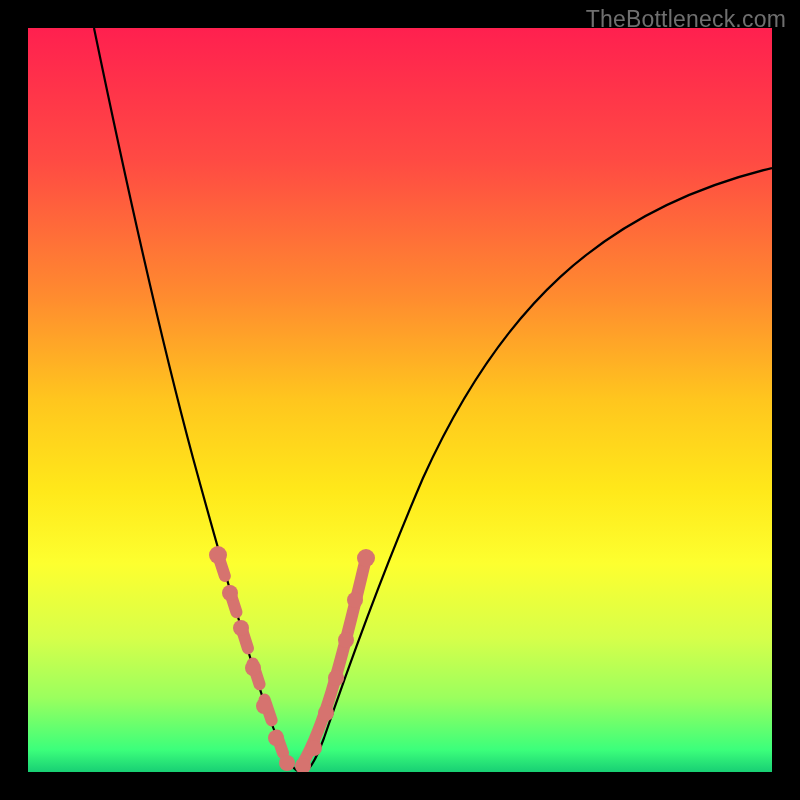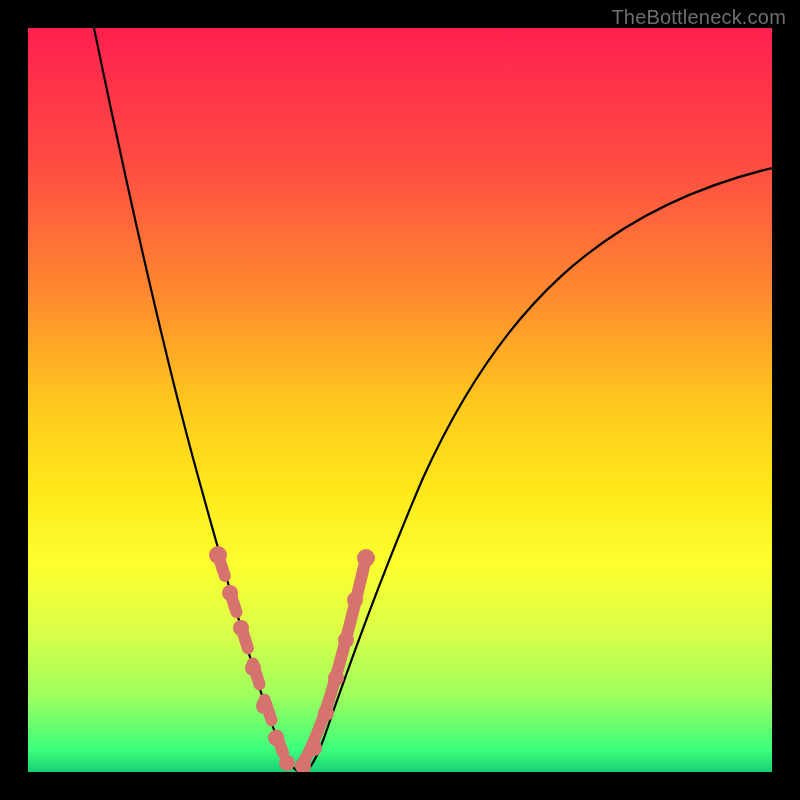--- a/index.html
+++ b/index.html
@@ -35,21 +35,21 @@
       #9bff5e 90%,
       #3cff7b 97%,
       #18cf74 100%
     );
   }
   .watermark {
     position: absolute;
     top: 6px;
     right: 14px;
     color: #6f6f6f;
-    font-size: 20px;
+    font-size: 23px;
     letter-spacing: 0.2px;
     font-weight: 500;
     font-family: Arial, Helvetica, sans-serif;
   }
   svg.curve-layer {
     position: absolute;
     left: 0;
     top: 0;
     width: 744px;
     height: 744px;

